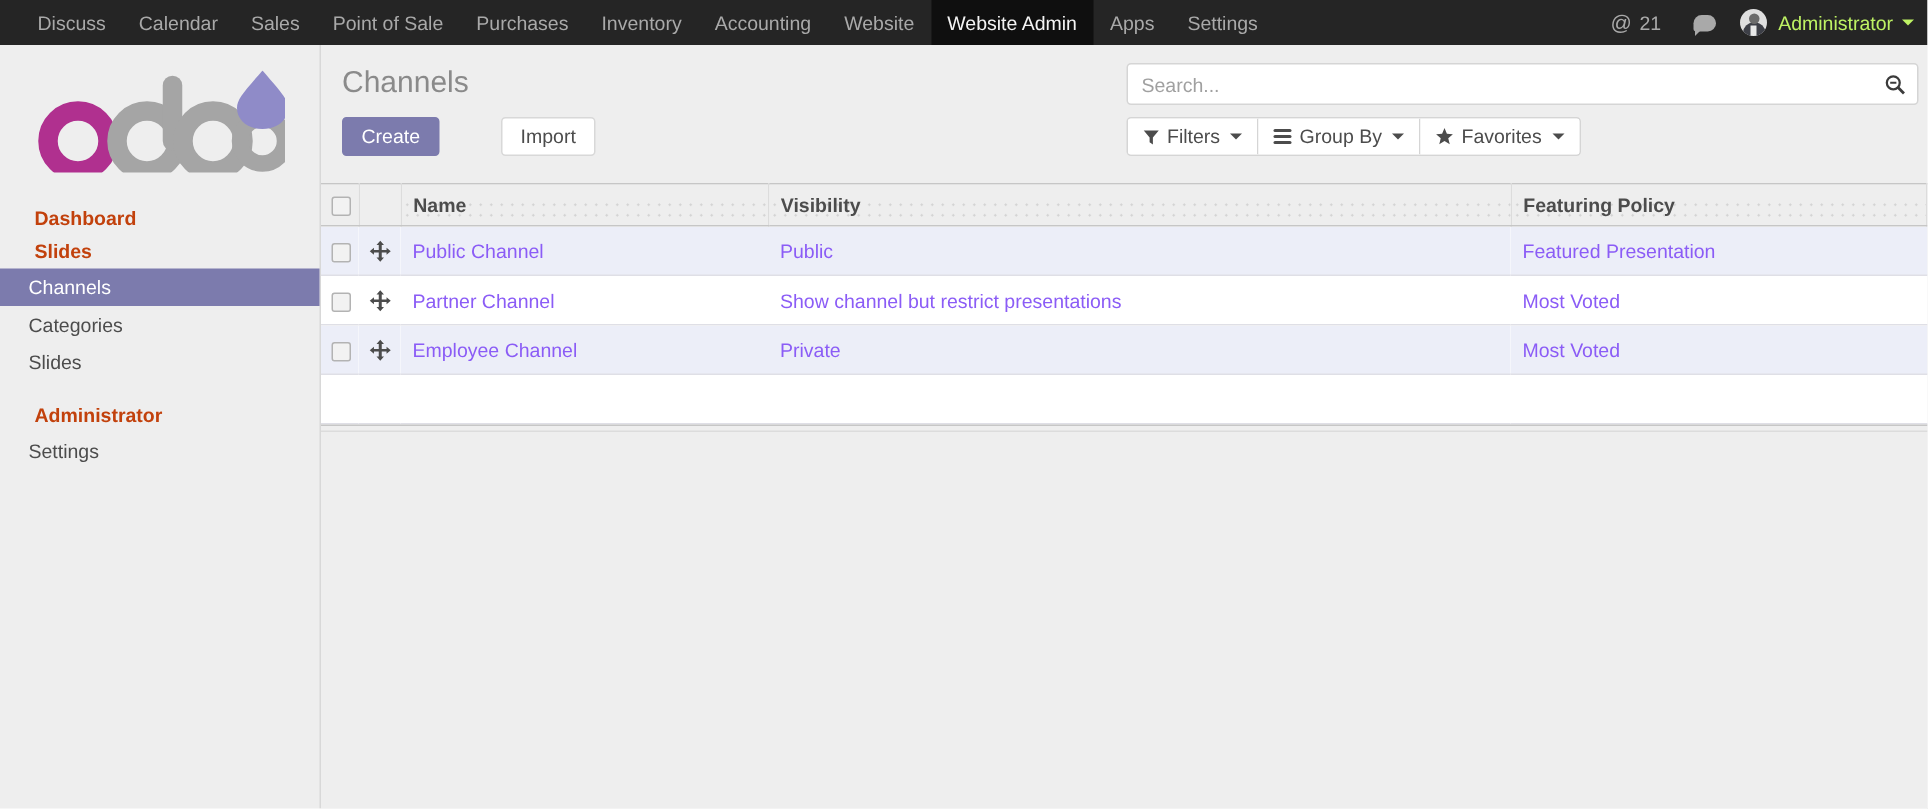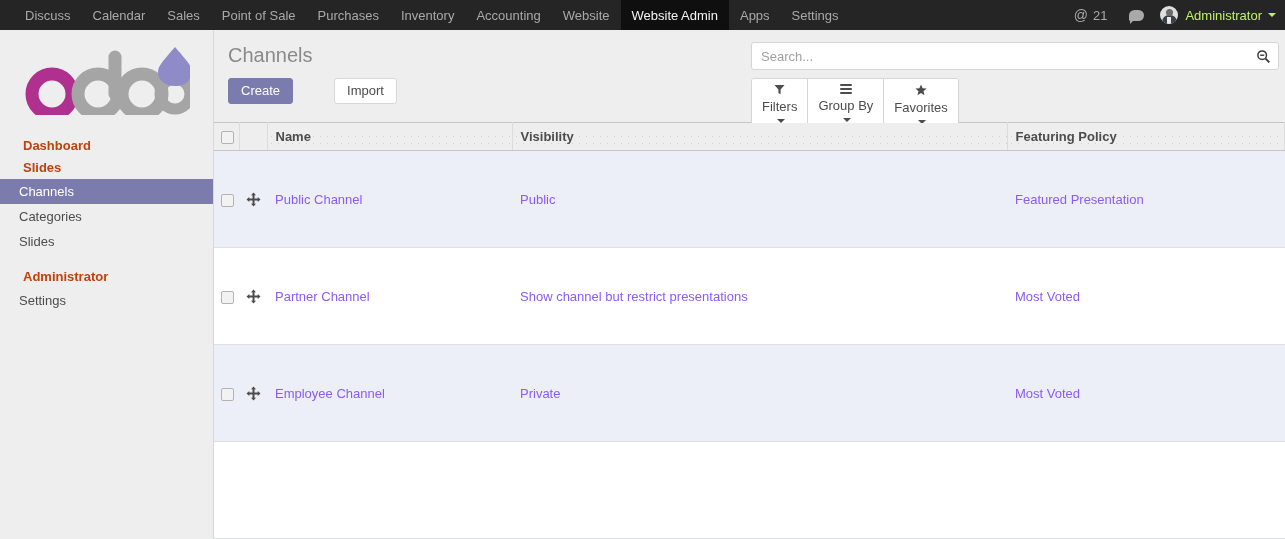--- a/index.html
+++ b/index.html
@@ -268,21 +268,20 @@
     align-items: center;
     gap: 5px;
     padding: 5px 10px;
     font-size: 13px;
     color: #4c4c4c;
     background: #ffffff;
     cursor: pointer;
     border-right: 1px solid #d5d5d5;
     line-height: 14px;
     white-space: nowrap;
-    flex-direction: column;
   }
   .dd-btn:last-child { border-right: none; }
   .dd-caret {
     width: 0; height: 0;
     border-left: 4px solid transparent;
     border-right: 4px solid transparent;
     border-top: 4px solid #4c4c4c;
     margin-left: 2px;
   }
   .icon-funnel {
@@ -340,20 +339,21 @@
     border-right: 2px solid #8a8a8a;
   }
   .chev.left { transform: rotate(-135deg); margin-left: 3px; }
   .chev.right { transform: rotate(45deg); margin-right: 3px; }
 
   
   .list-wrap {
     flex: 1;
     background: #eeeeee;
     display: flex;
+    flex-direction: column;
     min-height: 0;
   }
   table.olist {
     width: 100%;
     border-collapse: collapse;
     table-layout: fixed;
     background: #ffffff;
     font-size: 13px;
   }
   table.olist thead th {

